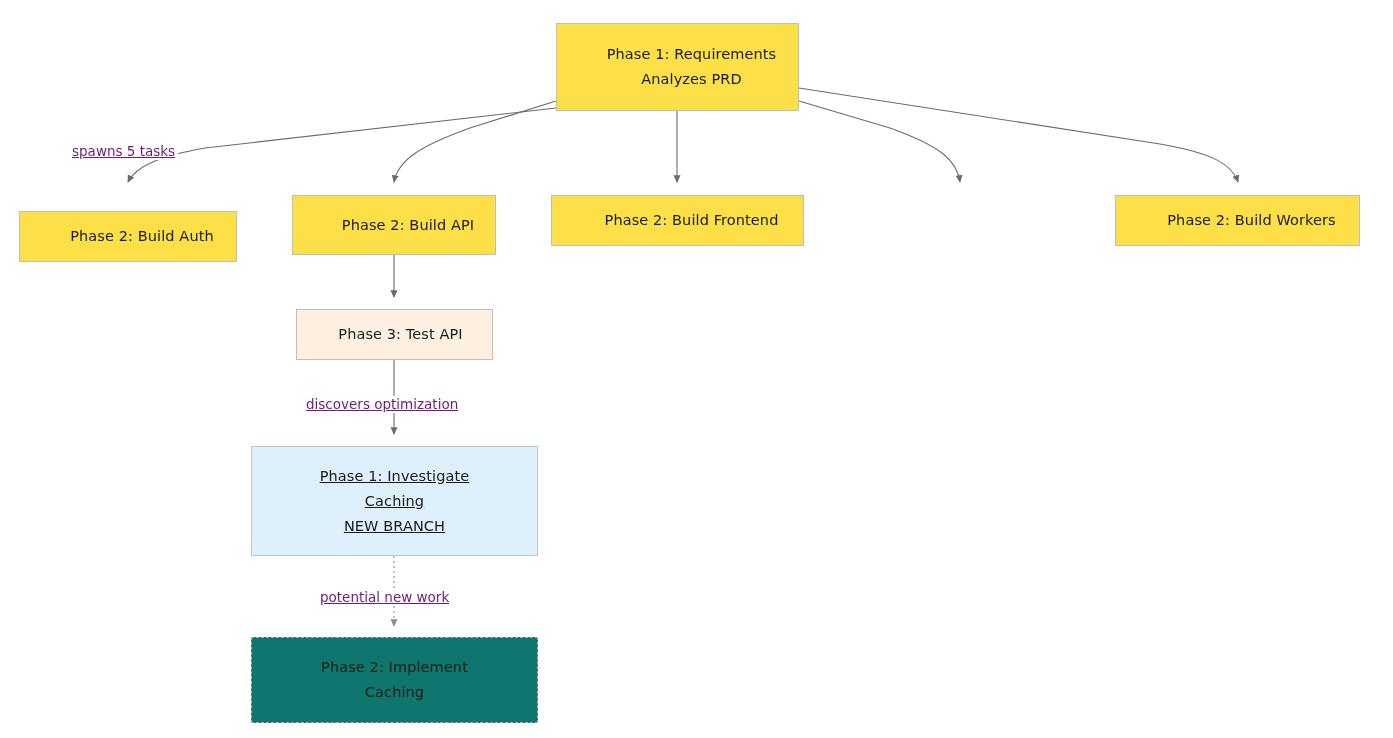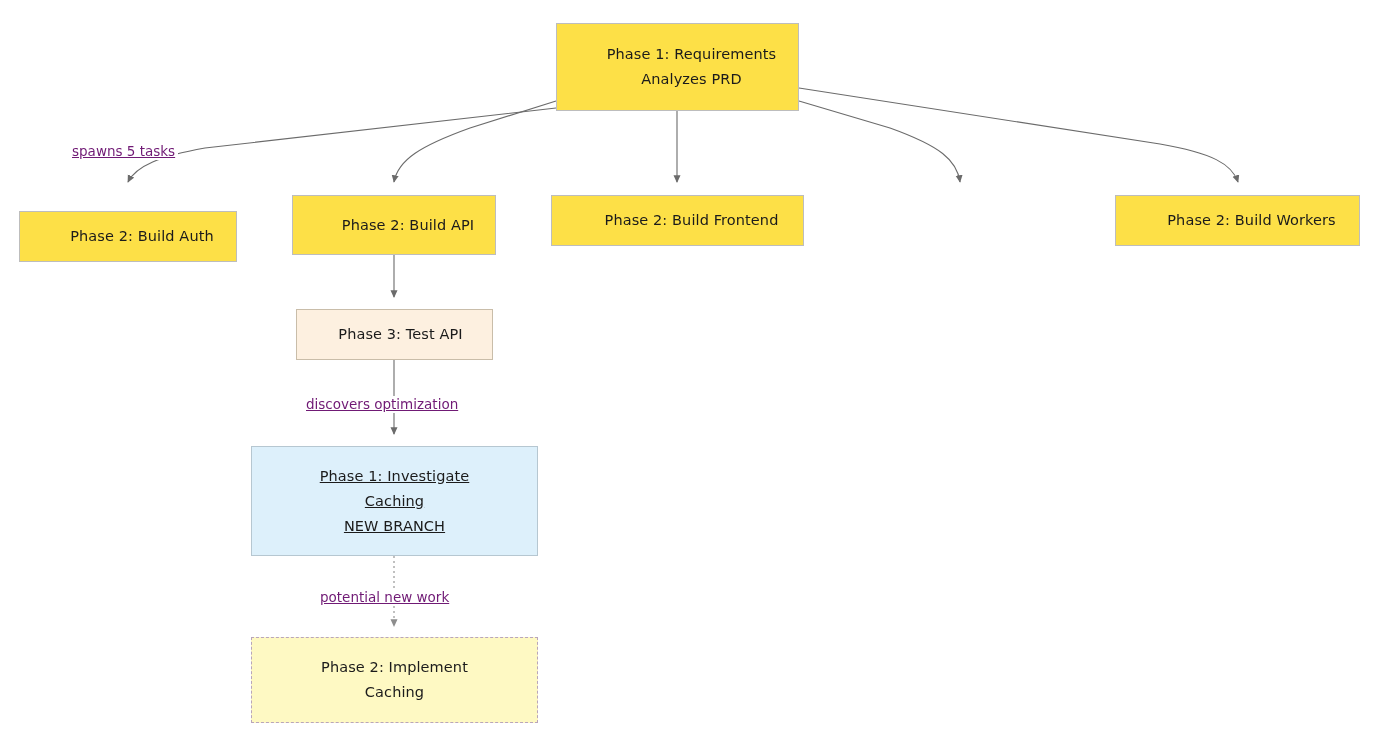--- a/index.html
+++ b/index.html
@@ -41,21 +41,21 @@
     color: #1b1b1b;
     letter-spacing: 0.1px;
     border: 1px solid #bdbdbd;
     background: #ececec;
     white-space: nowrap;
   }
   .node .nline { display: block; }
   .node.process   { background: #fde047; border-color: #bdbdbd; padding-left: 28px; }
   .node.test      { background: #fdf0e0; border-color: #c9bda9; }
   .node.branch    { background: #ddf0fb; border-color: #b6c7d1; }
-  .node.potential { background: #fef9c3; border-color: #b9a5bb; border-style: dashed; border-width: 1.4px; text-align: right; }
+  .node.potential { background: #0f766e; border-color: #b9a5bb; border-style: dashed; border-width: 1.4px; text-align: right; }
 
   .edge-label {
     position: absolute;
     font-size: 13.5px;
     color: #701a75;
     background: #ffffff;
     padding: 0 3px;
     white-space: nowrap;
     line-height: 17px;
     text-decoration: underline;

